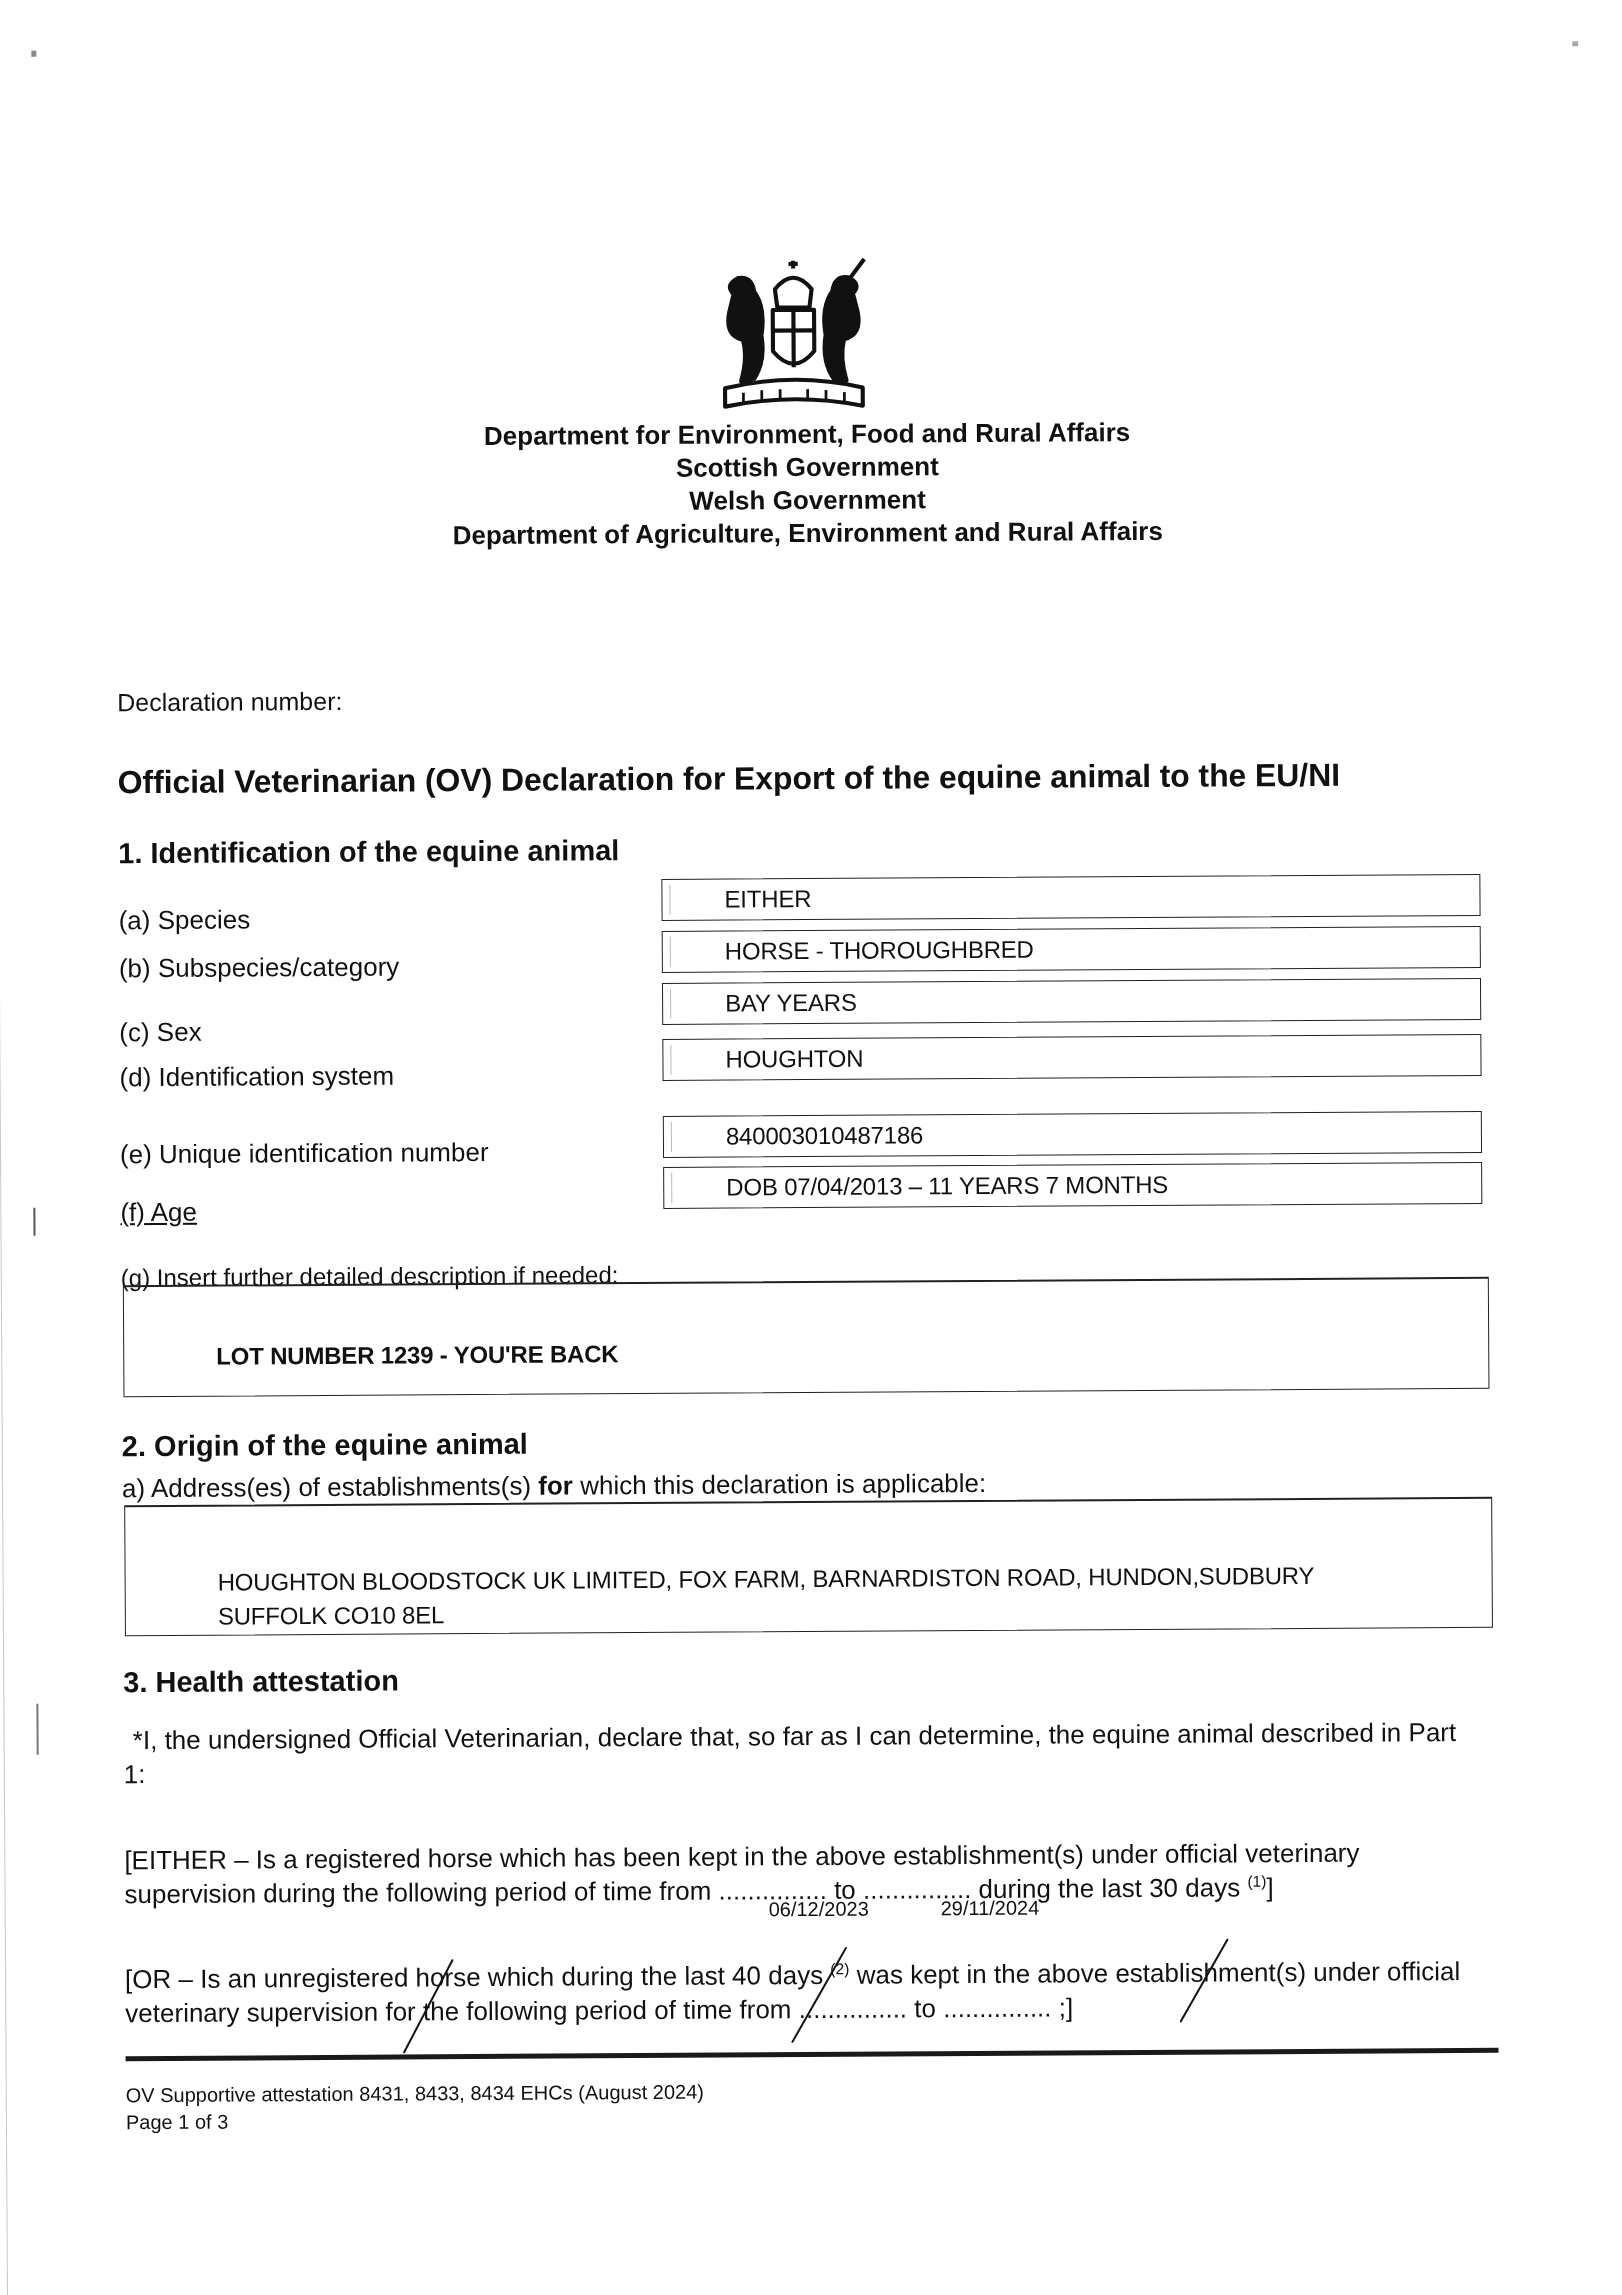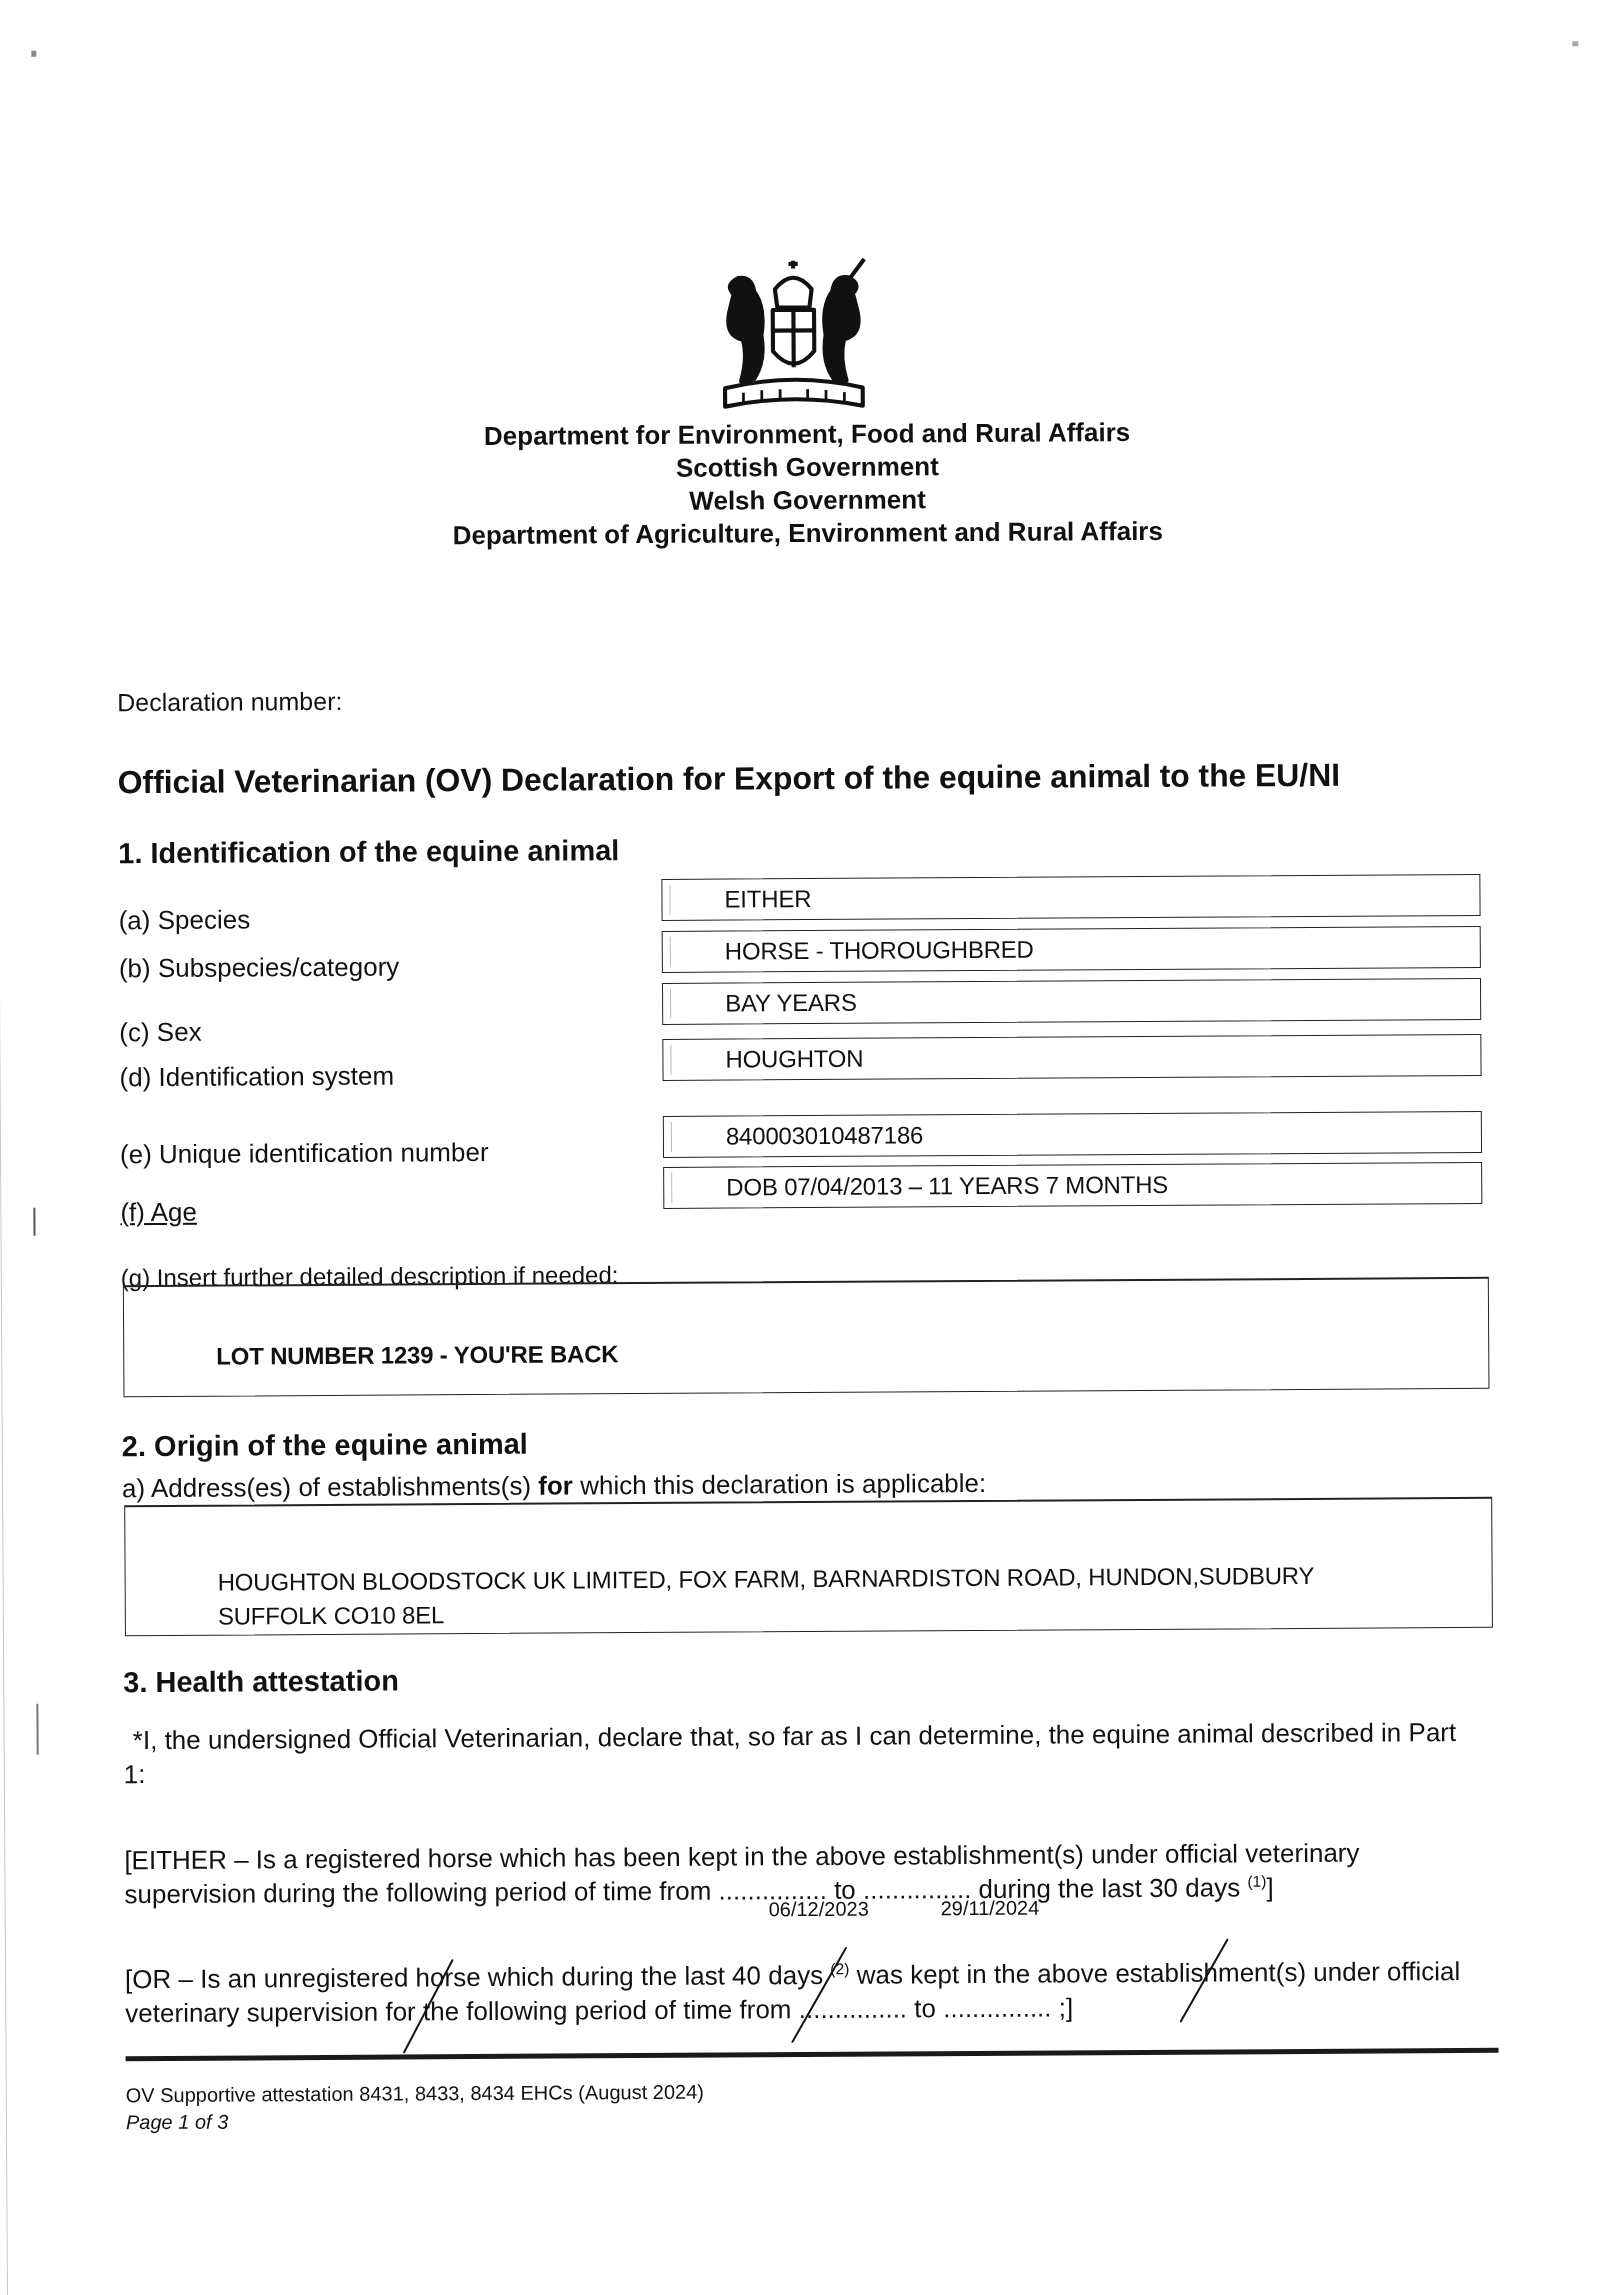--- a/index.html
+++ b/index.html
@@ -153,15 +153,15 @@
     <div><span>[OR – Is an unregistered horse which during the last 40 days </span><span class="sup">(2)</span><span> was kept in the above establishment(s) under official</span></div>
     <div>veterinary supervision for the following period of time from ............... to ............... ;]</div>
   </div>
 
   <div class="strike" style="left:422px;top:1951px;height:106px;transform:rotate(28deg);"></div>
   <div class="strike" style="left:813px;top:1940px;height:110px;transform:rotate(30deg);"></div>
   <div class="strike" style="left:1198px;top:1935px;height:96px;transform:rotate(30deg);"></div>
 
   <div class="footer-rule"></div>
   <div class="footer-line" style="top:2080px;">OV Supportive attestation 8431, 8433, 8434 EHCs (August 2024)</div>
-  <div class="footer-line" style="top:2107px;font-style:italic;">Page 1 of 3</div>
+  <div class="footer-line" style="top:2107px;">Page 1 of 3</div>
 </div>
 
 
 </body></html>

